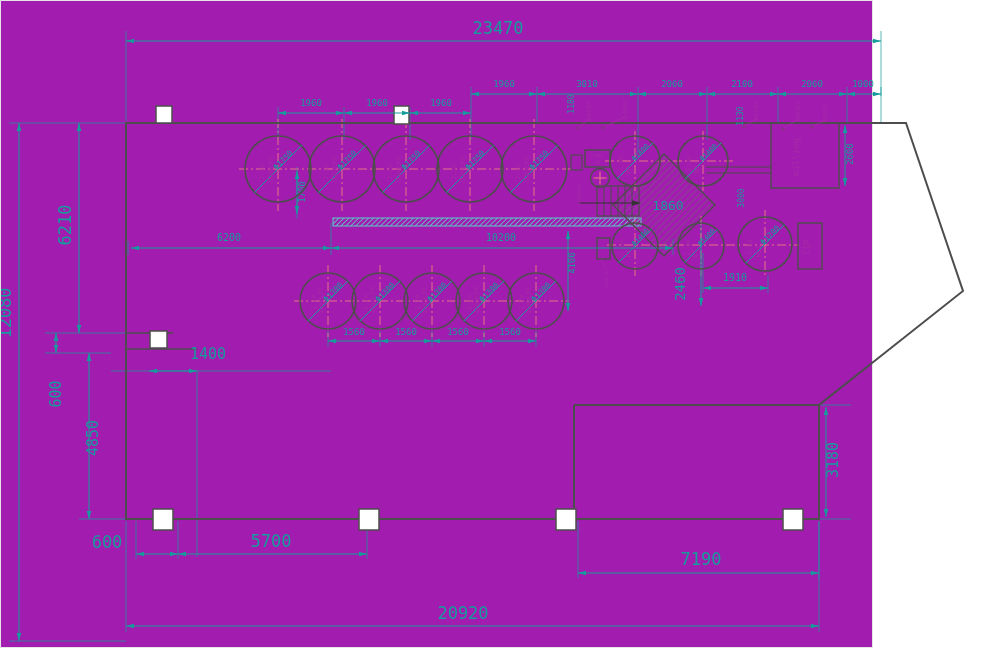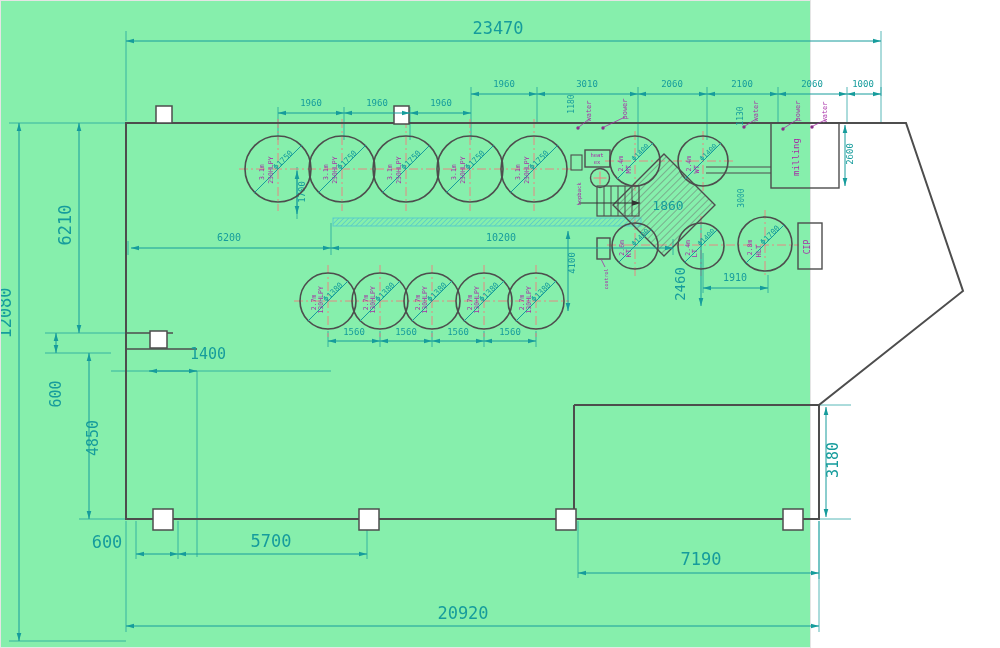--- a/index.html
+++ b/index.html
@@ -1,16 +1,16 @@
 <!DOCTYPE html>
 <html><head>
 <meta charset="utf-8">
 <style>
   html,body{margin:0;padding:0;background:#fff;}
-  .page{width:811px;height:648px;position:relative;background:#86efac;border:1px solid #e5e5e5;box-sizing:border-box;}
+  .page{width:873px;height:648px;position:relative;background:#a21caf;border:1px solid #e5e5e5;box-sizing:border-box;}
   svg{position:absolute;left:0;top:0;}
   svg text{font-family:"DejaVu Sans Mono","Liberation Mono",monospace;}
 </style>
 </head>
 <body>
 
 <div class="page">
 <svg width="1000" height="648" viewBox="0 0 1000 648">
   <defs>
     <pattern id="hatchGray" width="5" height="5" patternUnits="userSpaceOnUse" patternTransform="rotate(45)">

